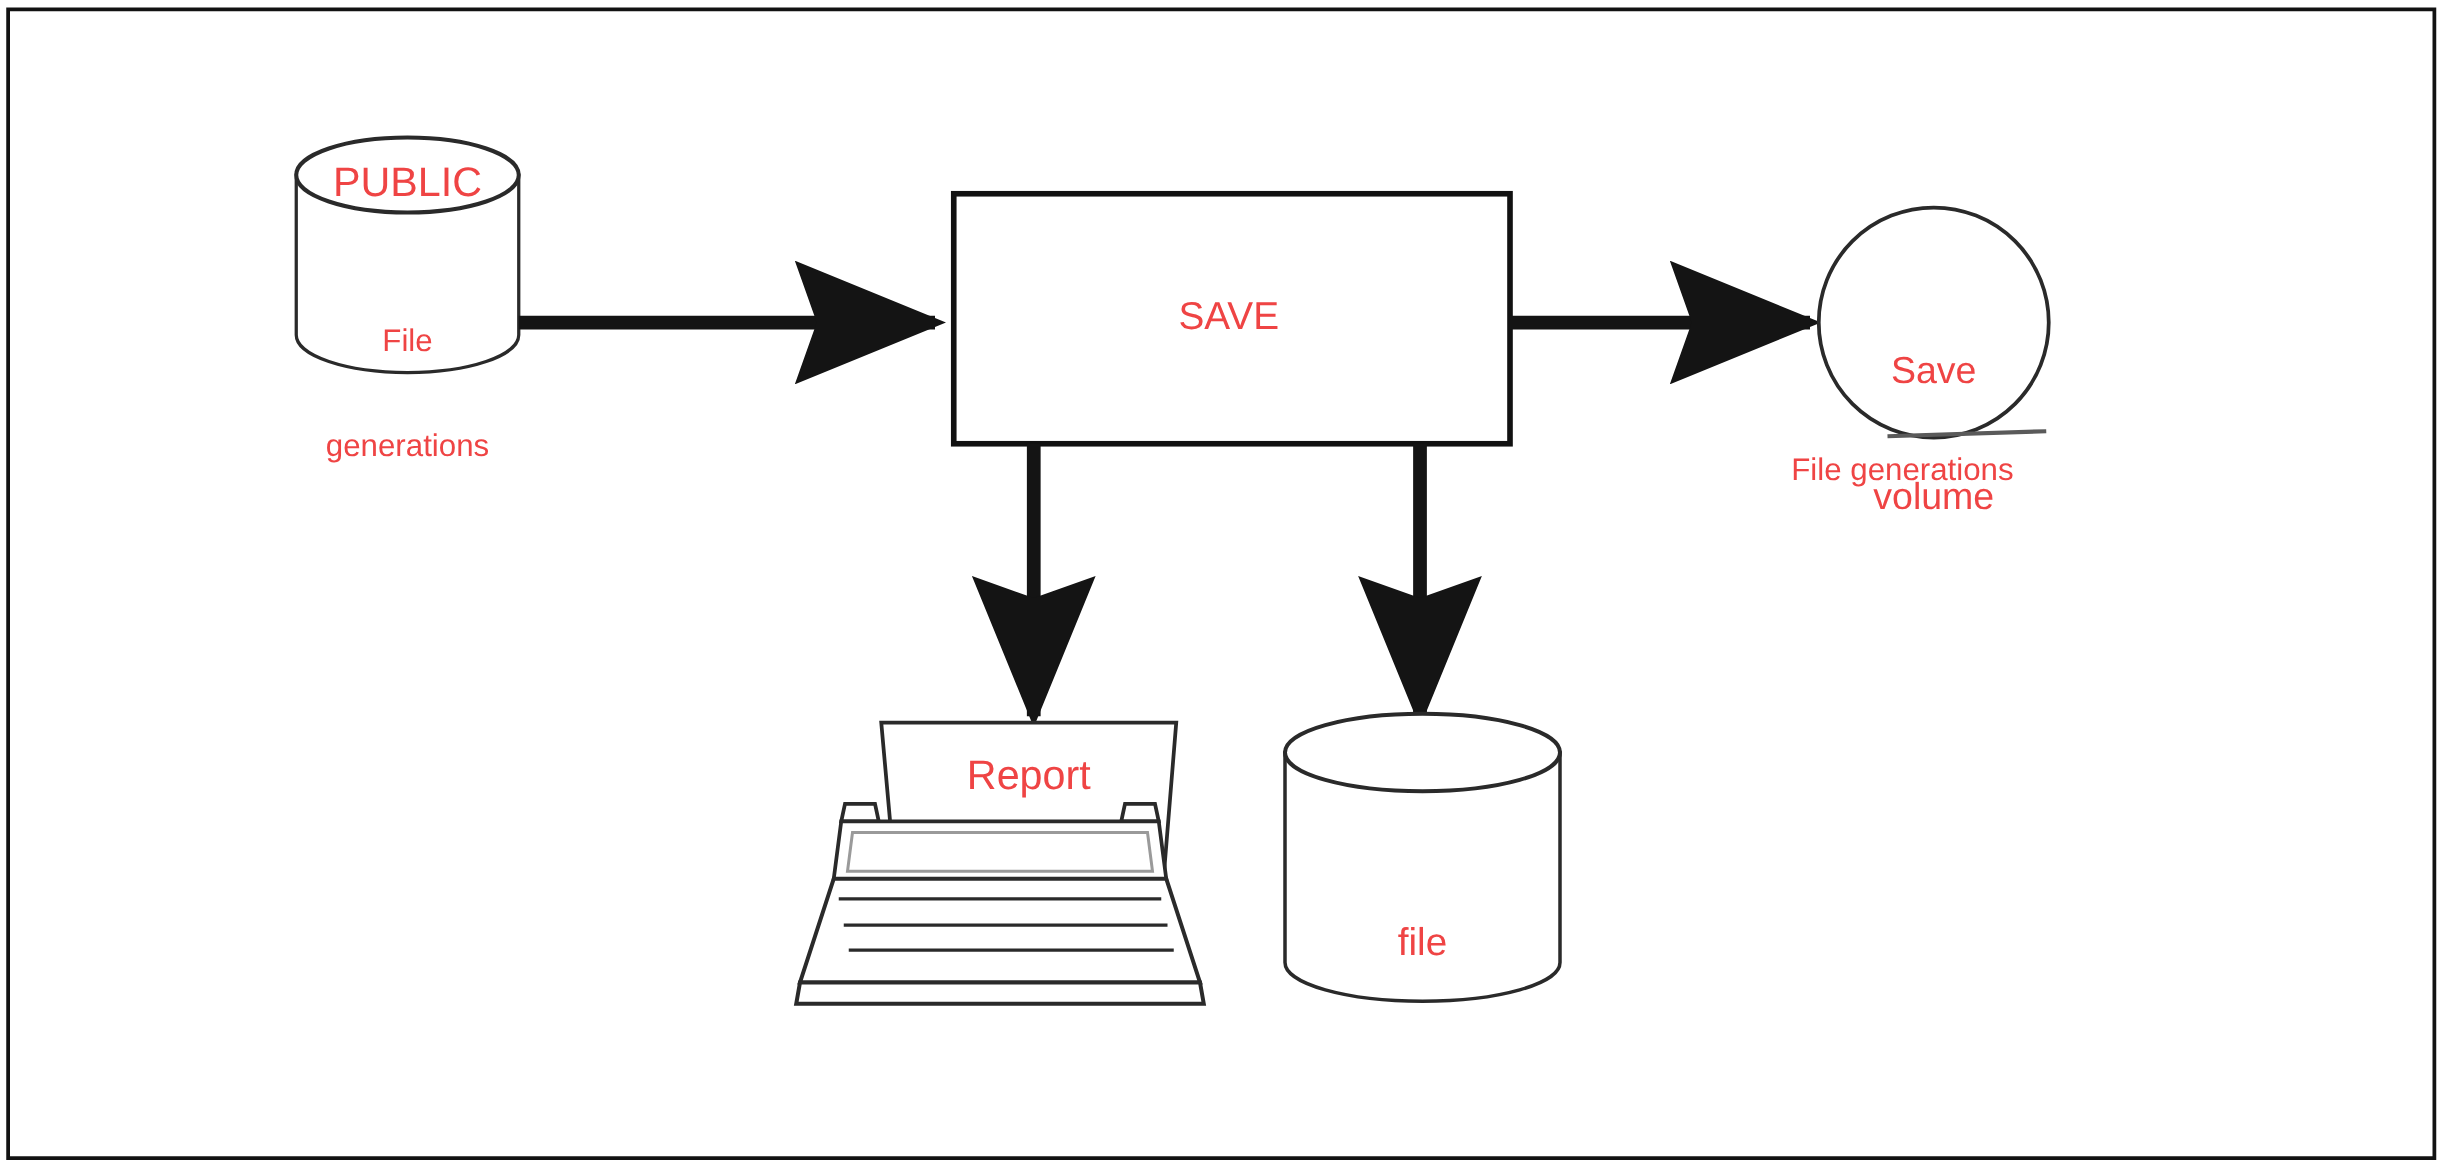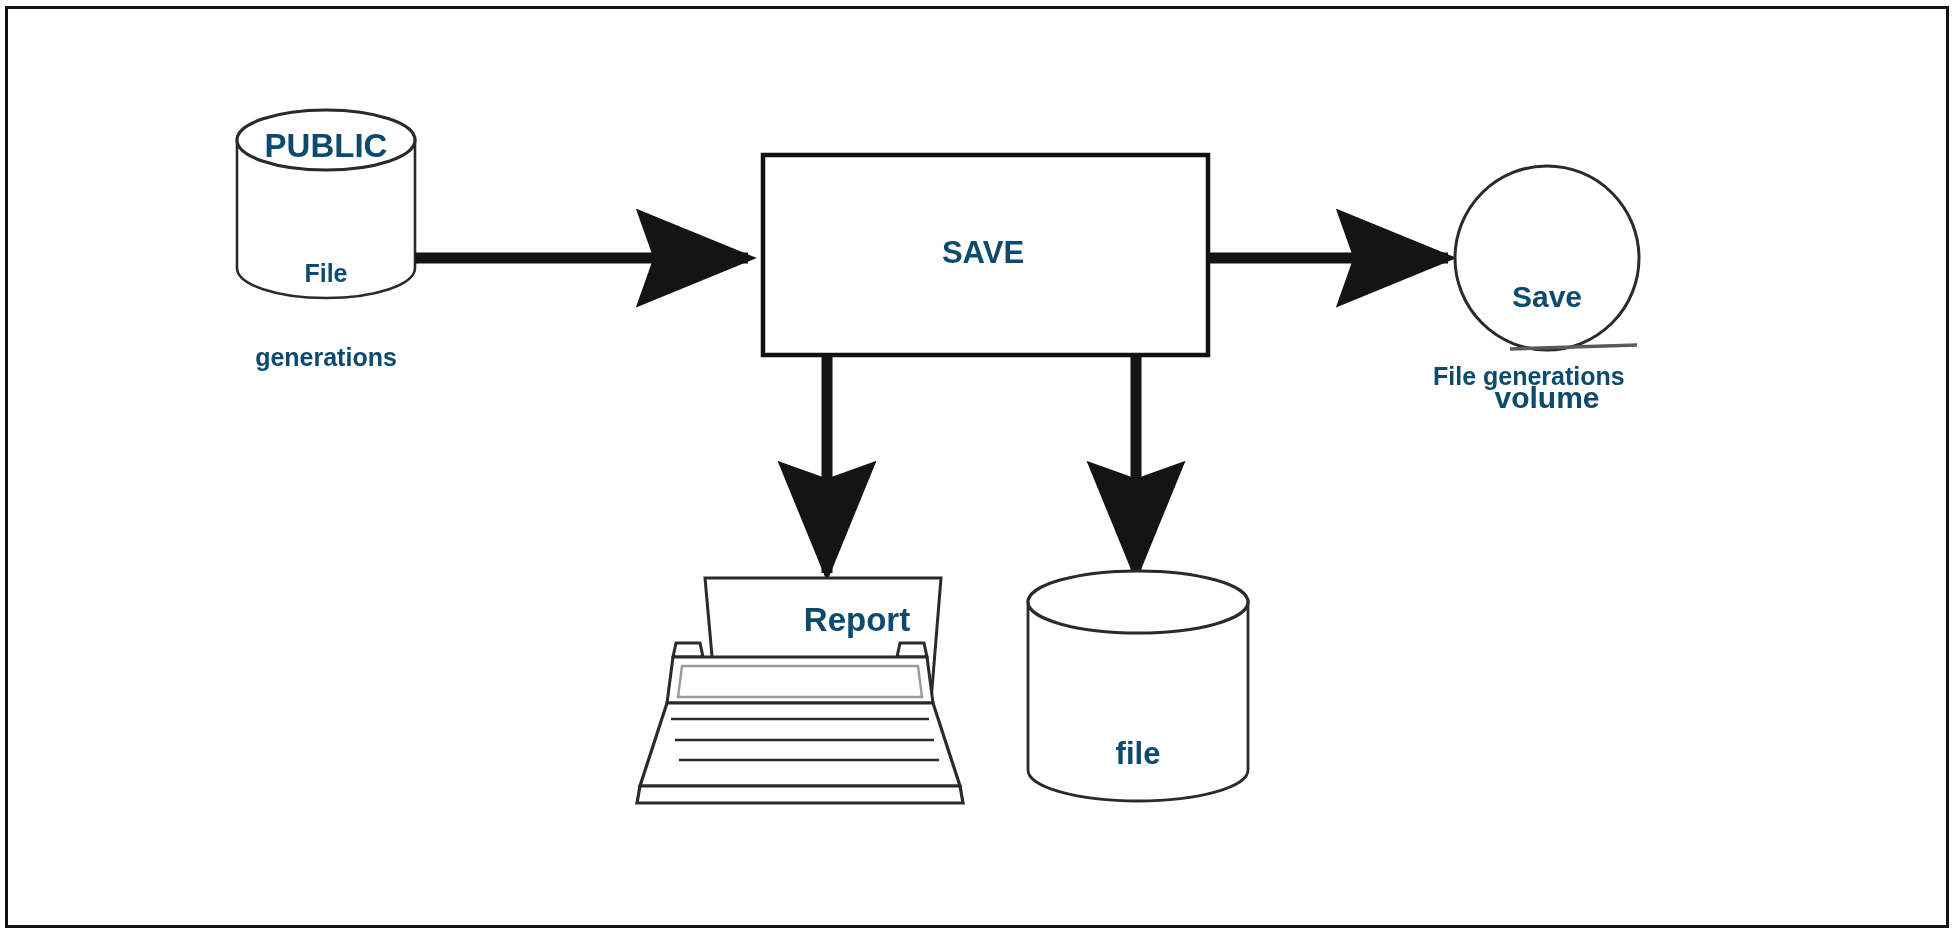--- a/index.html
+++ b/index.html
@@ -32,33 +32,32 @@
   svg.canvas {
     position: absolute;
     left: 0;
     top: 0;
     width: 1960px;
     height: 937px;
     pointer-events: none;
   }
   .lbl {
     position: absolute;
-    color: #0c4a6e;
+    color: #ef4444;
     text-align: center;
     line-height: 1.12;
     white-space: pre;
     user-select: none;
-    font-weight: bold;
   }
   .lbl-public   { left: 237px; top: 128px; width: 178px; font-size: 33px; }
   .lbl-filegen  { left: 237px; top: 203px; width: 178px; font-size: 25px; }
   .lbl-save     { left: 763px; top: 236px; width: 440px; font-size: 31px; }
   .lbl-savevol  { left: 1457px; top: 213px; width: 180px; font-size: 30px; }
   .lbl-filegen2 { left: 1433px; top: 362px; width: 290px; font-size: 25px; text-align: left; }
-  .lbl-report   { left: 737px; top: 602px; width: 240px; font-size: 33px; }
+  .lbl-report   { left: 703px; top: 602px; width: 240px; font-size: 33px; }
   .lbl-dirfile  { left: 1028px; top: 668px; width: 220px; font-size: 31px; }
 </style>
 </head>
 <body>
 
 <div id="stage">
 
   <div id="frame"></div>
 
   <svg class="canvas" viewBox="0 0 1960 937">

